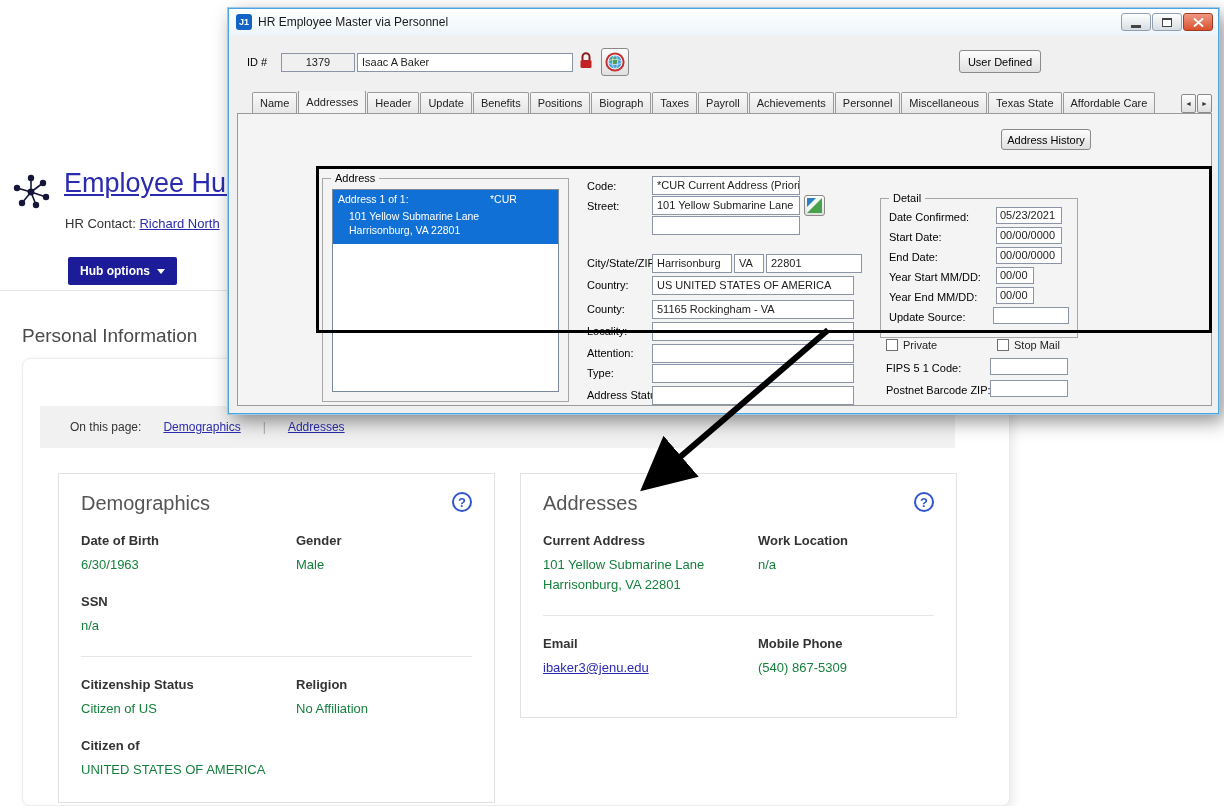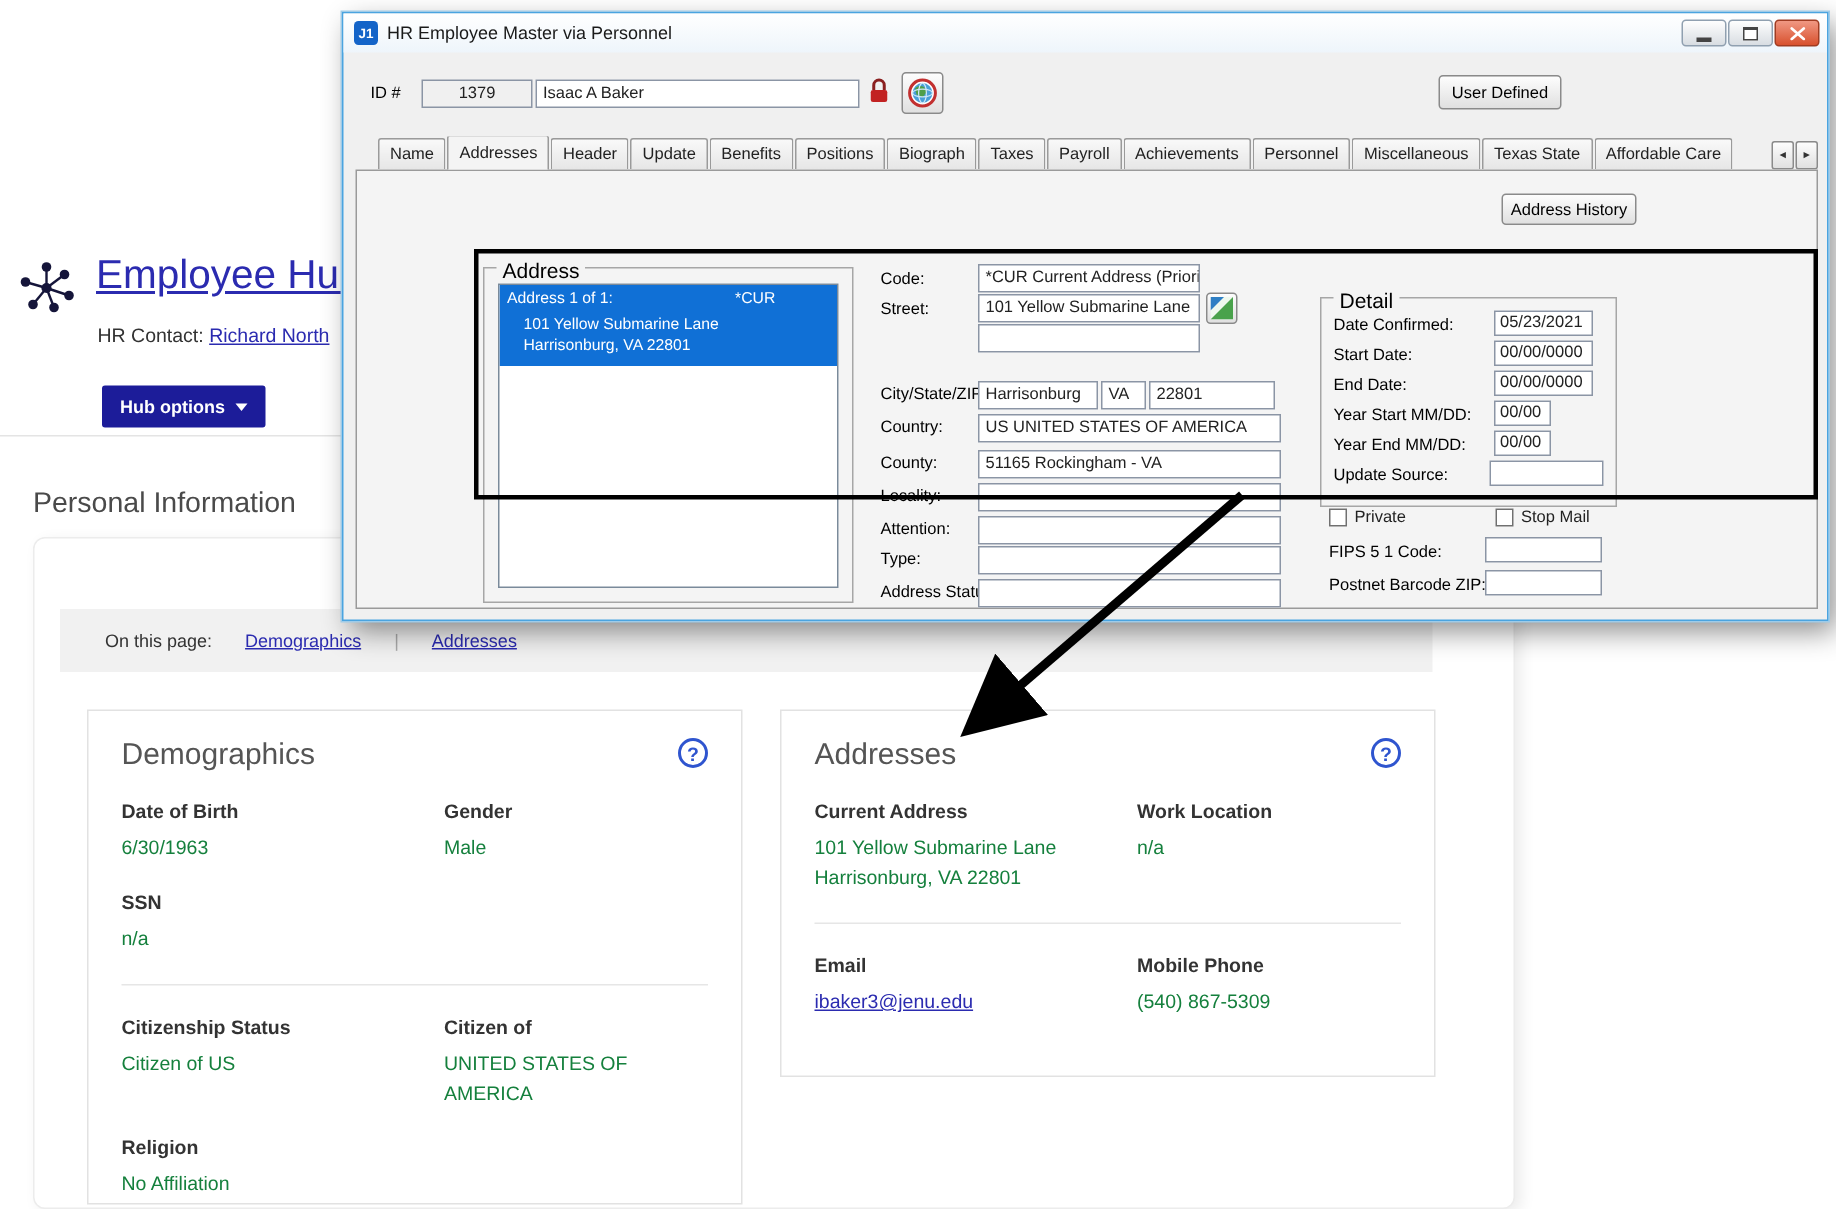--- a/index.html
+++ b/index.html
@@ -43,21 +43,21 @@
 .lbl{position:absolute;font-size:11px;color:#000;white-space:nowrap}
 .tb{position:absolute;height:19px;border:1px solid #8b95a5;background:#fff;font-size:11px;padding:2px 4px;white-space:nowrap;overflow:hidden;cursor:text}
 .tb.ro{background:#f0f0f0;text-align:center}
 .btn{position:absolute;border:1px solid #8a8a8a;border-radius:3px;background:linear-gradient(#fdfdfd,#e0e0e0);font-size:11px;display:flex;align-items:center;justify-content:center;cursor:pointer;color:#000;white-space:nowrap}
 .tabs{position:absolute;left:23px;top:82px;width:944px;height:22px;display:flex;align-items:center;overflow:hidden}
 .tab{height:21px;line-height:21px;padding:0 7px;font-size:11px;background:linear-gradient(#f9f9f9,#e6e6e6);border:1px solid #9a9a9a;border-bottom:none;border-radius:2px 2px 0 0;margin-right:1px;white-space:nowrap;cursor:pointer}
 .tab.active{height:25px;line-height:23px;background:#f4f4f4;position:relative;z-index:3}
 .sbtn{position:absolute;top:85px;width:15px;height:19px;border:1px solid #8a8a8a;border-radius:2px;background:linear-gradient(#fdfdfd,#e0e0e0);font-size:7px;display:flex;align-items:center;justify-content:center;color:#333;cursor:pointer}
 .panel{position:absolute;left:8px;top:104px;width:975px;height:293px;background:#f4f4f4;border:1px solid #9a9a9a}
 .groupbox{position:absolute;border:1px solid #a6a6a6}
-.legend{position:absolute;top:-7px;left:8px;background:#f4f4f4;padding:0 4px;font-size:14px;color:#000;white-space:nowrap}
+.legend{position:absolute;top:-7px;left:8px;background:#f4f4f4;padding:0 4px;font-size:11px;color:#000;white-space:nowrap}
 .listbox{position:absolute;left:9px;top:10px;width:227px;height:203px;background:#fff;border:1px solid #7a8a9a;cursor:pointer;overflow:hidden}
 .sel{position:absolute;left:0;top:0;right:0;height:54px;background:#1070d6;color:#fff}
 .sel .l{position:absolute;font-size:10.5px;white-space:nowrap}
 .cb{position:absolute;display:flex;align-items:center;gap:5px;font-size:11px;cursor:pointer;white-space:nowrap}
 .cbbox{width:12px;height:12px;background:#fff;border:1px solid #707070;flex:none}
 
 
 .hlbox{position:absolute;left:316px;top:166px;width:896px;height:167px;border:3px solid #000;z-index:50;pointer-events:none}
 .arrow-svg{position:absolute;left:590px;top:322px;z-index:60;pointer-events:none}
 </style>
@@ -127,26 +127,26 @@
     <div class="field">
       <div class="flabel">SSN</div>
       <div class="fvalue">n/a</div>
     </div>
     <div class="grid-div"></div>
     <div class="field">
       <div class="flabel">Citizenship Status</div>
       <div class="fvalue">Citizen of US</div>
     </div>
     <div class="field">
+      <div class="flabel">Religion</div>
+      <div class="fvalue">No Affiliation</div>
+    </div>
+    <div class="field">
       <div class="flabel">Citizen of</div>
       <div class="fvalue">UNITED STATES OF AMERICA</div>
-    </div>
-    <div class="field">
-      <div class="flabel">Religion</div>
-      <div class="fvalue">No Affiliation</div>
     </div>
   </div>
 </div>
 
 <div class="card" style="left:520px;top:473px;width:437px;height:245px">
   <div class="card-head">
     <div class="card-title">Addresses</div>
     <div class="help">?</div>
   </div>
   <div class="fgrid">
@@ -254,21 +254,21 @@
         <rect width="15" height="15" fill="#eef8ee"></rect>
         <path d="M0 15 L15 0 L15 15 Z" fill="#49a24b"></path>
         <path d="M0 0 L9 0 L0 9 Z" fill="#2f7fc4"></path>
       </svg>
     </span>
     <div class="tb" style="left:414px;top:102px;width:148px"></div>
 
     <span class="lbl" style="left:349px;top:143px">City/State/ZIP:</span>
     <div class="tb" style="left:414px;top:140px;width:80px">Harrisonburg</div>
     <div class="tb" style="left:496px;top:140px;width:30px">VA</div>
-    <div class="tb" style="left:528px;top:140px;width:84px">22801</div>
+    <div class="tb" style="left:528px;top:140px;width:96px">22801</div>
 
     <span class="lbl" style="left:349px;top:165px">Country:</span>
     <div class="tb" style="left:414px;top:162px;width:202px">US   UNITED STATES OF AMERICA</div>
 
     <span class="lbl" style="left:349px;top:189px">County:</span>
     <div class="tb" style="left:414px;top:186px;width:202px">51165   Rockingham - VA</div>
 
     <span class="lbl" style="left:349px;top:211px">Locality:</span>
     <div class="tb" style="left:414px;top:208px;width:202px"></div>
 

